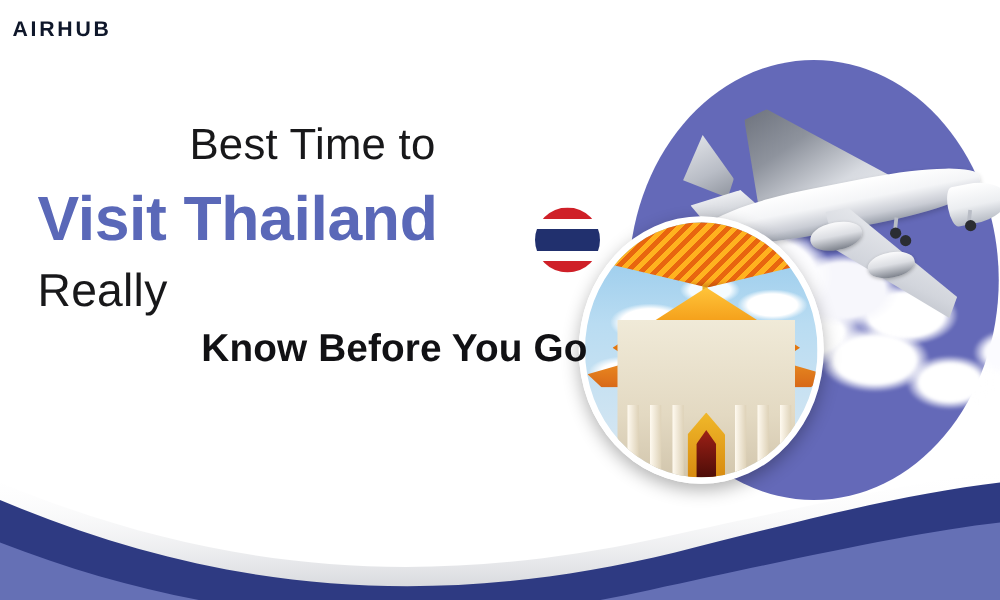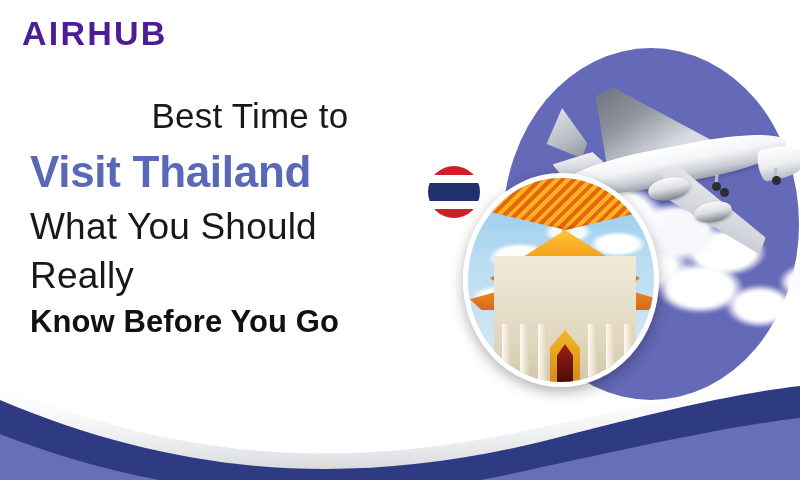--- a/index.html
+++ b/index.html
@@ -12,26 +12,26 @@
     width: 800px;
     height: 480px;
     overflow: hidden;
     background: #ffffff;
     font-family: "Liberation Sans", sans-serif;
   }
 
   
   .logo {
     position: absolute;
-    left: 22px;
+    left: 10px;
     top: 14px;
-    font-size: 34px;
+    font-size: 17px;
     font-weight: bold;
     letter-spacing: 2.2px;
-    color: #4c1d95;
+    color: #0f172a;
     font-family: "Liberation Sans", sans-serif;
     z-index: 40;
   }
 
   
   .hero-circle {
     position: absolute;
     left: 503px;
     top: 48px;
     width: 296px;
@@ -279,21 +279,21 @@
   .line-1 {
     font-size: 35px;
     color: #18181a;
     letter-spacing: 0.2px;
     line-height: 1.0;
     margin-bottom: 17px;
     font-weight: normal;
     text-align: center;
   }
   .line-2 {
-    font-size: 44px;
+    font-size: 50px;
     font-weight: bold;
     color: #5a68b8;
     letter-spacing: -0.3px;
     line-height: 1.0;
     margin-bottom: 14px;
   }
   .line-3 {
     font-size: 37px;
     color: #18181a;
     letter-spacing: 0.2px;
@@ -308,20 +308,21 @@
     line-height: 1.0;
     margin-bottom: 12px;
     font-weight: normal;
   }
   .line-5 {
     font-size: 31px;
     font-weight: bold;
     color: #111114;
     letter-spacing: 0.1px;
     line-height: 1.0;
+    text-align: right;
   }
 
   
   .waves {
     position: absolute;
     left: 0;
     bottom: 0;
     width: 800px;
     height: 120px;
     z-index: 25;
@@ -375,21 +376,20 @@
     <div class="roof-band"></div>
   </div>
 
   <div class="flag-circle">
     <div class="flag-stripes"></div>
   </div>
 
   <div class="headline">
     <div class="line-1">Best Time to</div>
     <div class="line-2">Visit Thailand</div>
-    <div class="line-3">What You Should</div>
     <div class="line-4">Really</div>
     <div class="line-5">Know Before You Go</div>
   </div>
 
   <div class="waves">
     <svg width="800" height="120" viewBox="0 0 800 120" xmlns="http://www.w3.org/2000/svg" aria-hidden="true">
       <defs>
         <linearGradient id="shadowGrad" x1="0" y1="0" x2="0" y2="1">
           <stop offset="0%" stop-color="#ffffff" stop-opacity="0"></stop>
           <stop offset="100%" stop-color="#b9bcc4" stop-opacity="0.85"></stop>

